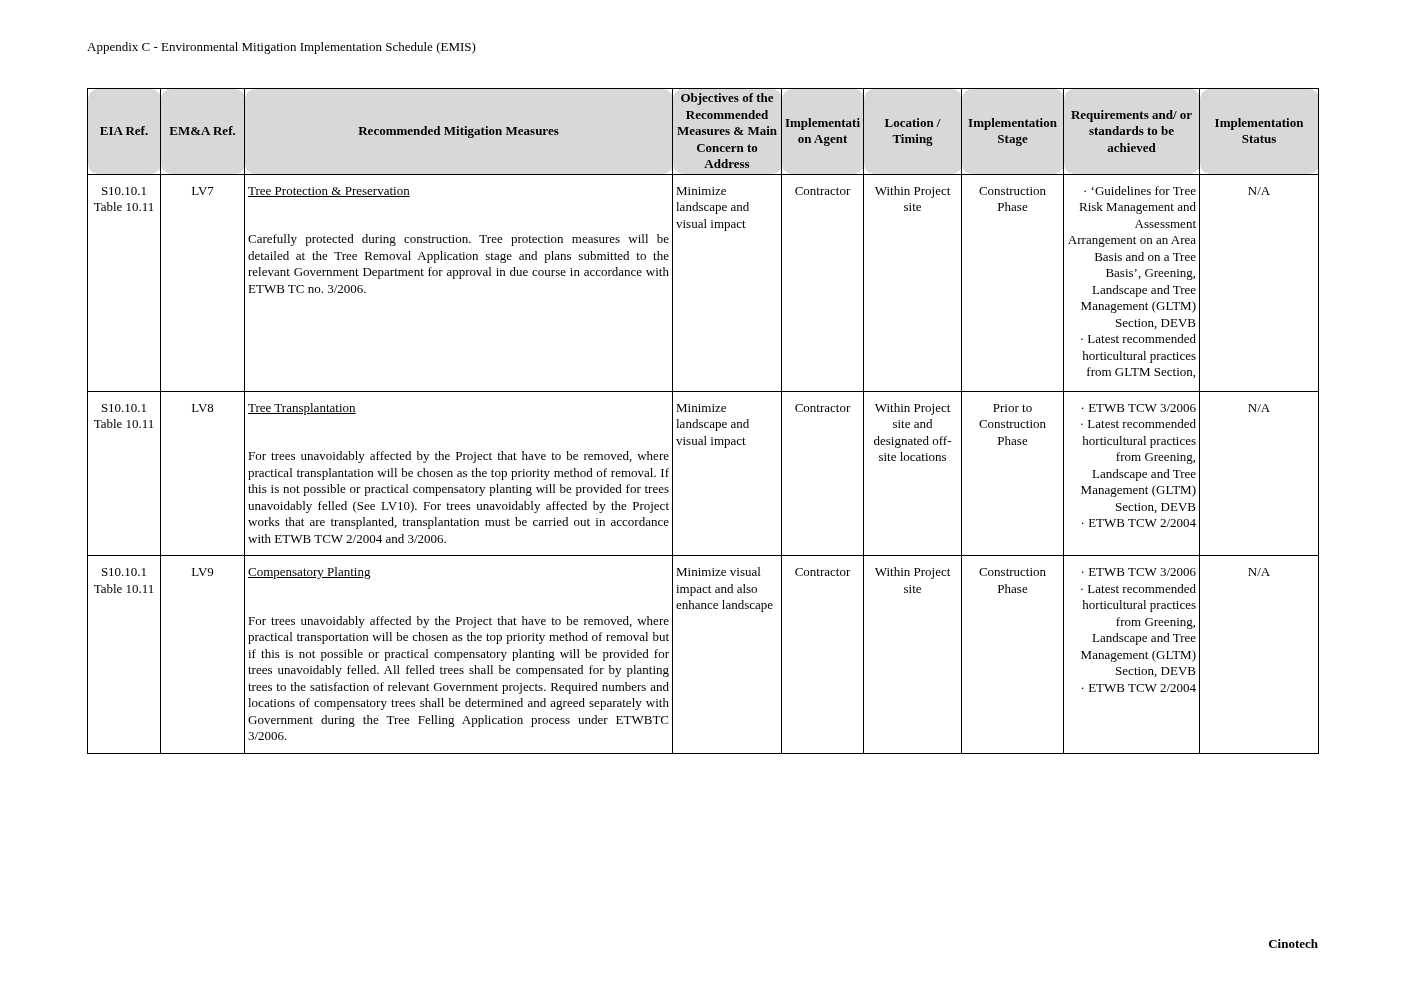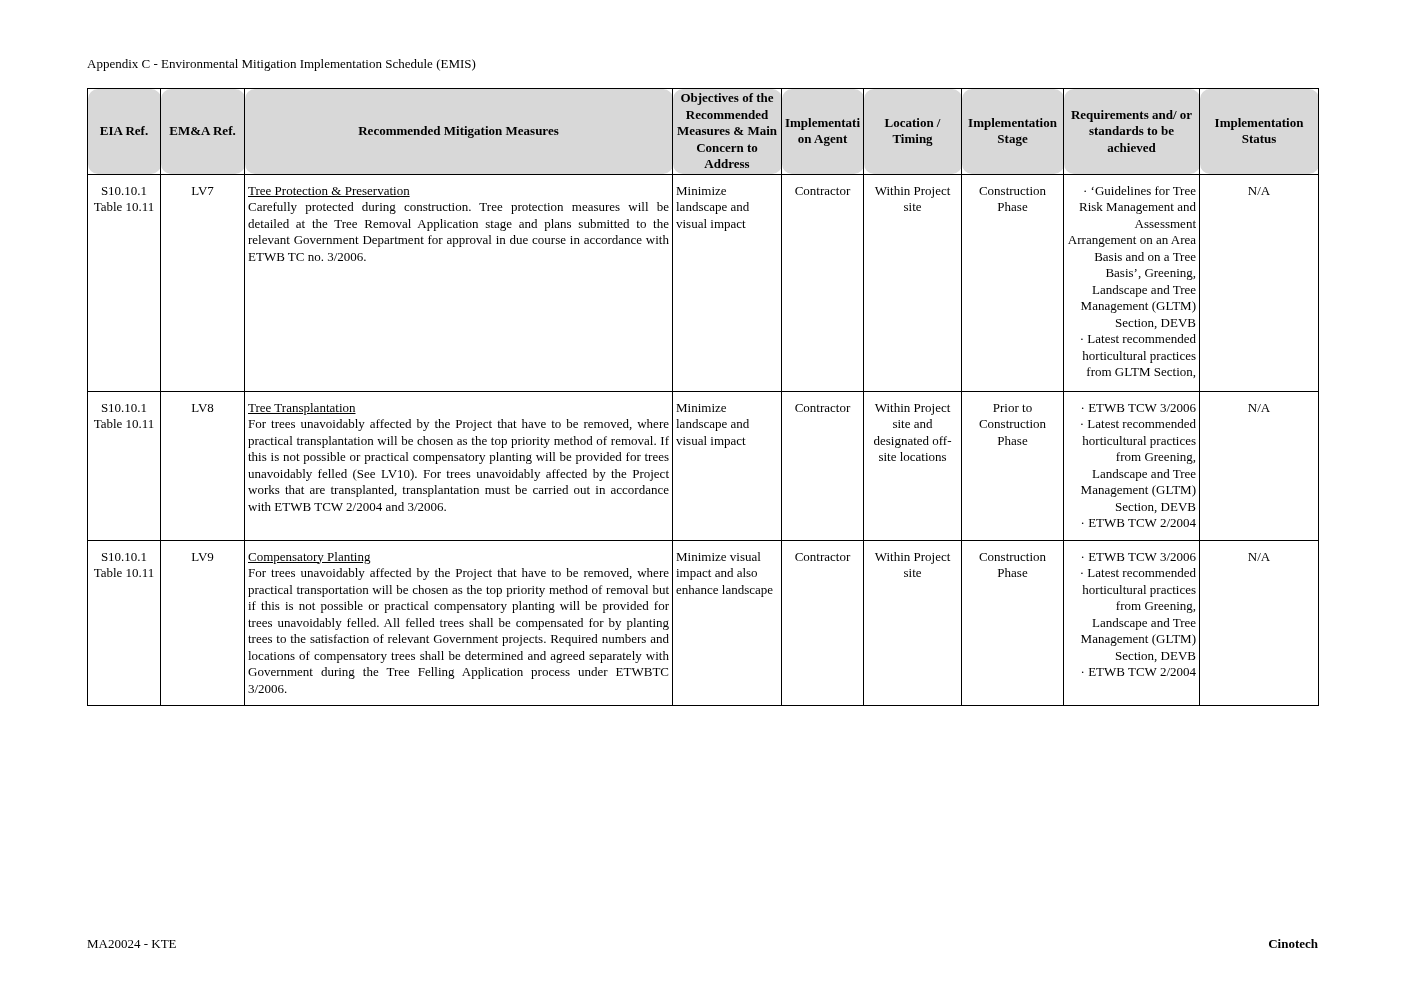--- a/index.html
+++ b/index.html
@@ -7,21 +7,21 @@
   body {
     position: relative;
     background: #ffffff;
     color: #000000;
     font-family: "Liberation Serif", serif;
     font-size: 13px;
   }
   .page-header {
     position: absolute;
     left: 87px;
-    top: 56px;
+    top: 39px;
     font-size: 13px;
     white-space: nowrap;
   }
   table.emis-table {
     position: absolute;
     left: 87px;
     top: 88px;
     width: 1231px;
     border-collapse: collapse;
     table-layout: fixed;
@@ -42,21 +42,21 @@
     white-space: pre-line;
     height: 82px;
     padding: 1px 2px;
     border-radius: 10px;
   }
   .emis-table td.center { text-align: center; }
   .emis-table tbody tr.row-0 { height: 205px; }
   .emis-table tbody tr.row-1 { height: 136px; }
   .emis-table tbody tr.row-2 { height: 165px; }
   .measure-title { text-decoration: underline; }
-  .measure-body { text-align: justify; }
+  .measure-body { text-align: justify; margin-top: 32px; }
   .pre { white-space: pre-line; text-align: right; }
   .clip-row0 { height: 200px; overflow: hidden; }
   .page-footer {
     position: absolute;
     left: 87px;
     top: 936px;
     width: 1231px;
     display: flex;
     font-size: 13px;
   }
@@ -158,15 +158,14 @@
         <div class="pre">· ETWB TCW 3/2006
 · Latest recommended horticultural practices from Greening, Landscape and Tree Management (GLTM) Section, DEVB
 · ETWB TCW 2/2004</div>
       </td>
       <td class="center">N/A</td>
     </tr>
   </tbody>
 </table>
 
 <div class="page-footer">
-  <span class="f-left">MA20024 - KTE</span>
   <span class="f-right">Cinotech</span>
 </div>
 
 </body></html>

